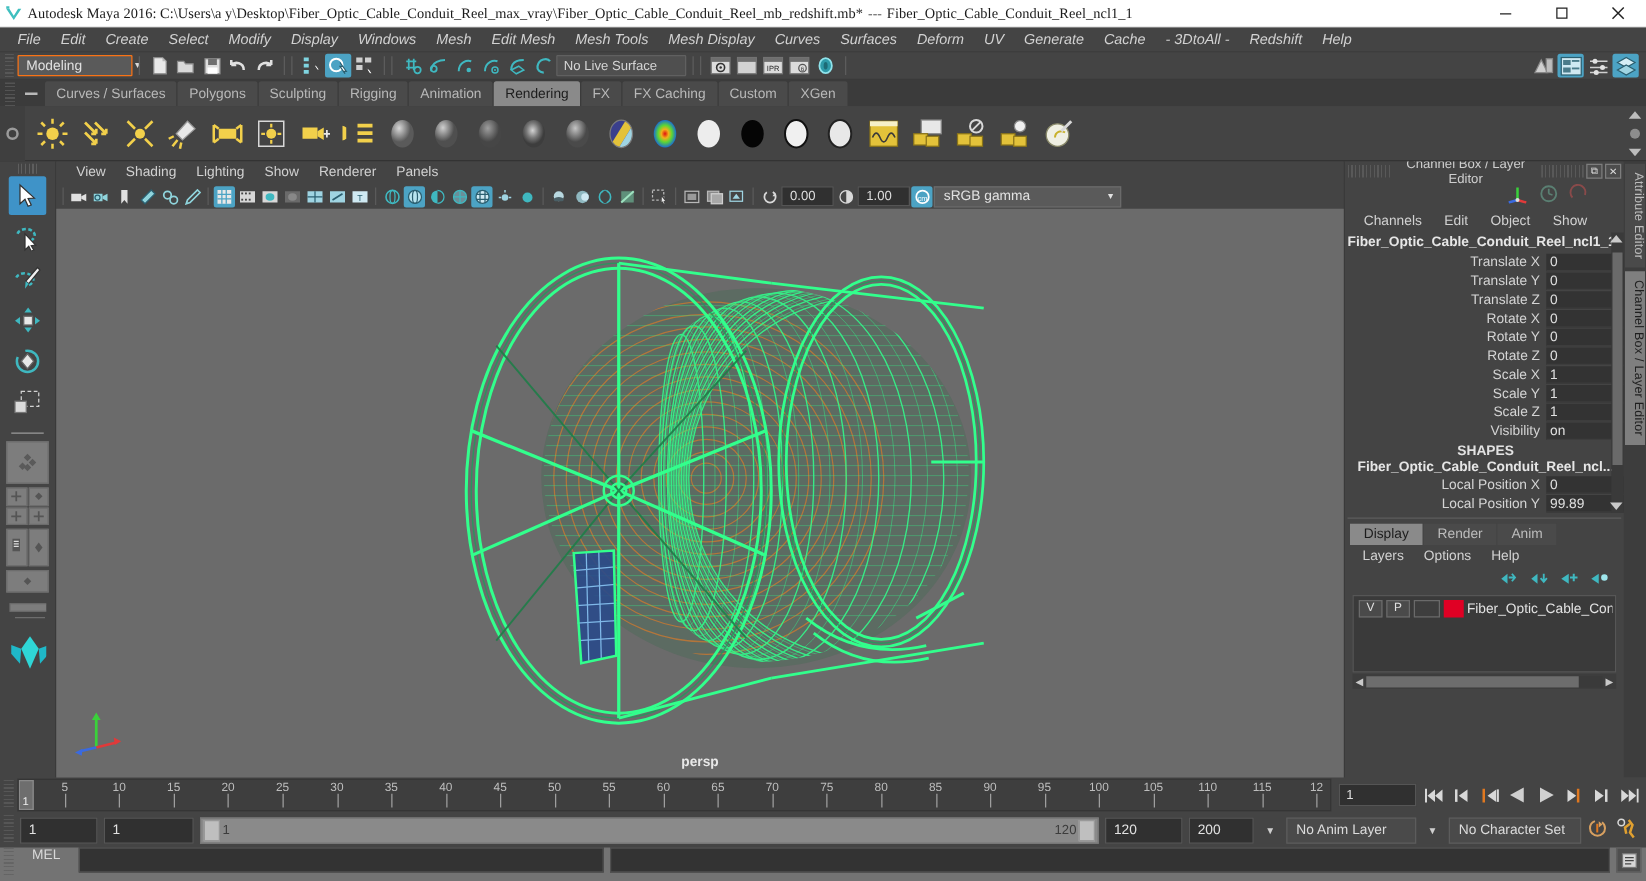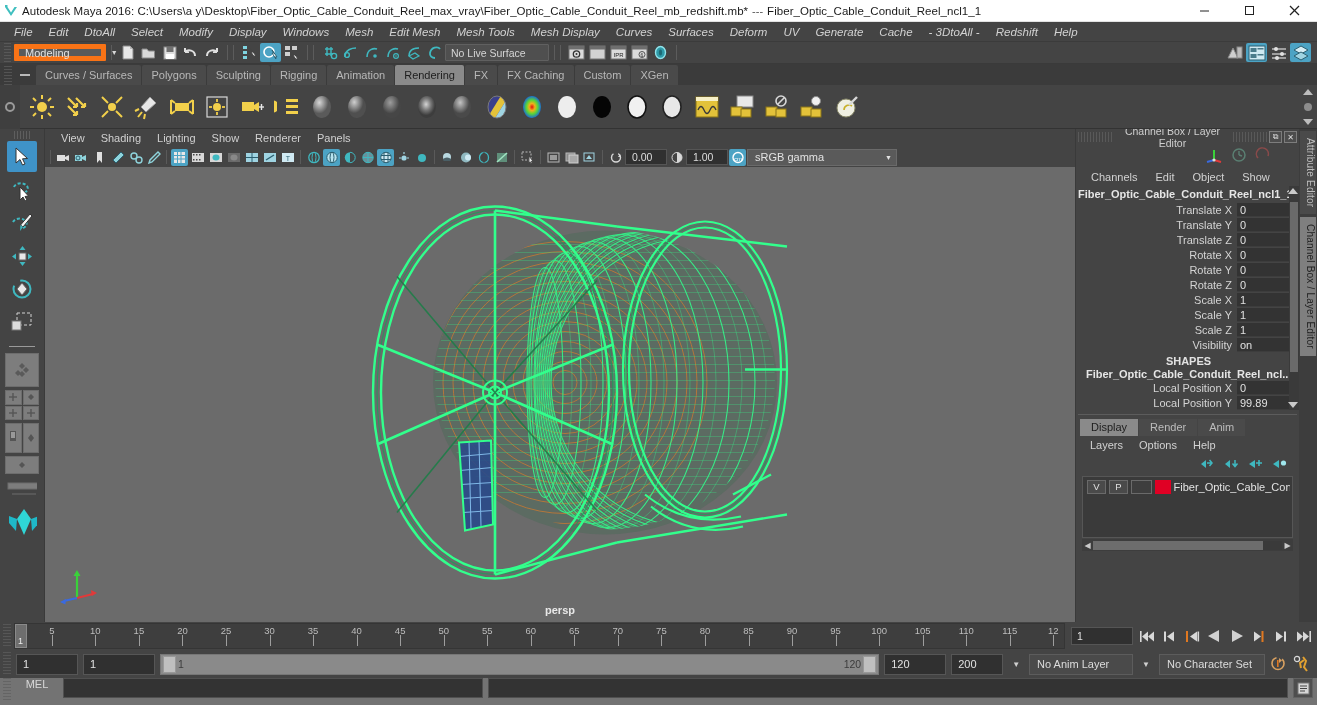--- a/index.html
+++ b/index.html
@@ -10,20 +10,21 @@
     font-size:11px; color:#c8c8c8;
     -webkit-font-smoothing:antialiased;
   }
   .app{ width:1317px; height:705px; position:relative; display:flex; flex-direction:column; background:#444; }
 
   
   .titlebar{
     height:22px; background:#ffffff; color:#000;
     display:flex; align-items:center; flex:0 0 22px;
     border-bottom:1px solid #e2e2e2;
+    font-family:Liberation Serif, serif;
   }
   .tb-logo{ width:22px; height:22px; display:flex; align-items:center; justify-content:center; }
   .tb-logo svg{ display:block; }
   .tb-title{ font-size:11.5px; color:#1a1a1a; white-space:nowrap; letter-spacing:.05px; }
   .tb-sep{ padding:0 4px; color:#555; }
   .tb-spacer{ flex:1; }
   .tb-btns{ display:flex; height:22px; }
   .tb-btn{ width:45px; height:22px; display:flex; align-items:center; justify-content:center; color:#222; }
 
   
@@ -37,21 +38,21 @@
   
   .statusline{
     height:22px; flex:0 0 22px; background:#444444;
     display:flex; align-items:center; padding-left:4px; gap:0px;
     border-bottom:1px solid #3a3a3a;
   }
   .grip{ width:7px; height:20px; background:
       repeating-linear-gradient(to bottom,#5e5e5e 0 1px,transparent 1px 3px);
       margin-right:3px; opacity:.75;}
   .modesel{
-    width:92px; height:17px; background:#5a5a5a; border:5px solid #f97316;
+    width:92px; height:17px; background:#5a5a5a; border:1px solid #f97316;
     display:flex; align-items:center; justify-content:space-between;
     padding:0 3px 0 6px; color:#e0e0e0; font-size:11px; border-radius:1px;gap:41px;
   }
   .modesel .cv{ font-size:7px; color:#d8d8d8; }
   .sl-div{ width:1px; height:15px; background:#5c5c5c; margin:0 5px; }
   .sl-ic{
     width:21px; height:19px; display:flex; align-items:center; justify-content:center;
     border-radius:2px;
   }
   .sl-ic.on{ background:#4ca3c4; }
@@ -273,21 +274,21 @@
             <line x1="1" y1="1" x2="10" y2="10" stroke="#222" stroke-width="1.2"></line>
             <line x1="10" y1="1" x2="1" y2="10" stroke="#222" stroke-width="1.2"></line>
           </svg>
       </div>
     </div>
   </div>
 
   <div class="menubar">
     <div class="menu-item">File</div>
     <div class="menu-item">Edit</div>
-    <div class="menu-item">DtoAll</div>
+    <div class="menu-item">Create</div>
     <div class="menu-item">Select</div>
     <div class="menu-item">Modify</div>
     <div class="menu-item">Display</div>
     <div class="menu-item">Windows</div>
     <div class="menu-item">Mesh</div>
     <div class="menu-item">Edit Mesh</div>
     <div class="menu-item">Mesh Tools</div>
     <div class="menu-item">Mesh Display</div>
     <div class="menu-item">Curves</div>
     <div class="menu-item">Surfaces</div>

